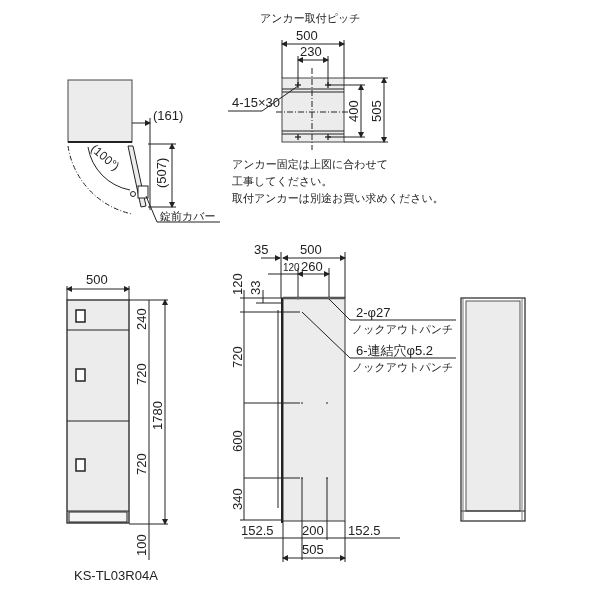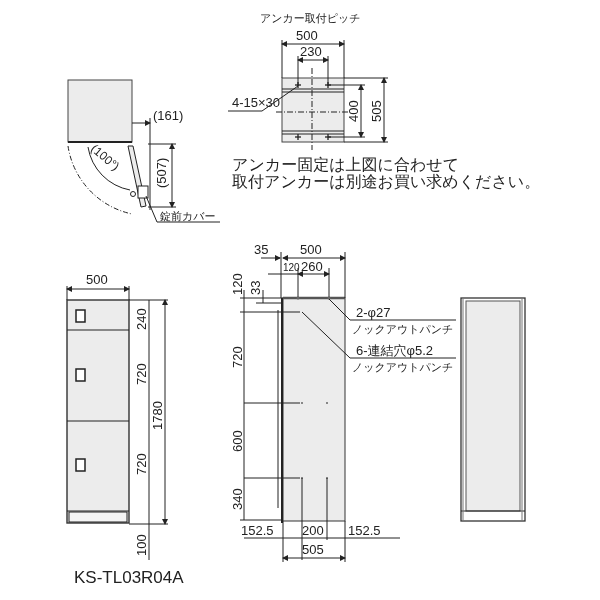--- a/index.html
+++ b/index.html
@@ -1,22 +1,22 @@
 <!DOCTYPE html>
 <html><head>
 <meta charset="utf-8">
 <style>
   html,body{margin:0;padding:0;background:#fff;}
   body{width:600px;height:600px;position:relative;overflow:hidden;font-family:"DejaVu Sans","Liberation Sans",sans-serif;color:#222;}
   svg{position:absolute;left:0;top:0;}
   .t{font-family:"Liberation Sans","DejaVu Sans",sans-serif;fill:#222;}
   .dim{font-size:13px;}
   .jp{font-size:11px;font-family:"DejaVu Sans",sans-serif;fill:#222;}
-  .note{position:absolute;font-size:16px;line-height:17px;font-family:Liberation Serif, serif;color:#222;white-space:nowrap;}
-  .model{position:absolute;left:74px;top:568px;font-size:17px;font-family:"Liberation Sans",sans-serif;color:#222;}
+  .note{position:absolute;font-size:11px;line-height:17px;font-family:Liberation Serif, serif;color:#222;white-space:nowrap;}
+  .model{position:absolute;left:74px;top:568px;font-size:13px;font-family:"Liberation Sans",sans-serif;color:#222;}
 </style>
 </head>
 <body>
 
 <svg width="600" height="600" viewBox="0 0 600 600">
   <defs>
     <marker id="ar" markerWidth="6" markerHeight="6" refX="5" refY="3" orient="auto">
         <path d="M0,0 L6,3 L0,6 z" fill="#222"></path>
       </marker>
     <marker id="al" markerWidth="6" markerHeight="6" refX="1" refY="3" orient="auto">
@@ -188,16 +188,17 @@
     <rect x="461" y="298" width="64" height="223" fill="#fff" stroke="#333" stroke-width="1.3"></rect>
     <rect x="466" y="301" width="54" height="210" fill="#ececec" stroke="#555"></rect>
     <line x1="461" y1="511" x2="525" y2="511"></line>
     <line x1="463" y1="298" x2="463" y2="521" stroke="#777"></line>
     <line x1="522" y1="298" x2="522" y2="521" stroke="#777"></line>
   </g>
 </svg>
 
 <div class="note" style="left:232px;top:156px;">
   <div>アンカー固定は上図に合わせて</div>
+  <div>工事してください。</div>
   <div>取付アンカーは別途お買い求めください。</div>
 </div>
 
 <div class="model">KS-TL03R04A</div>
 
 </body></html>

